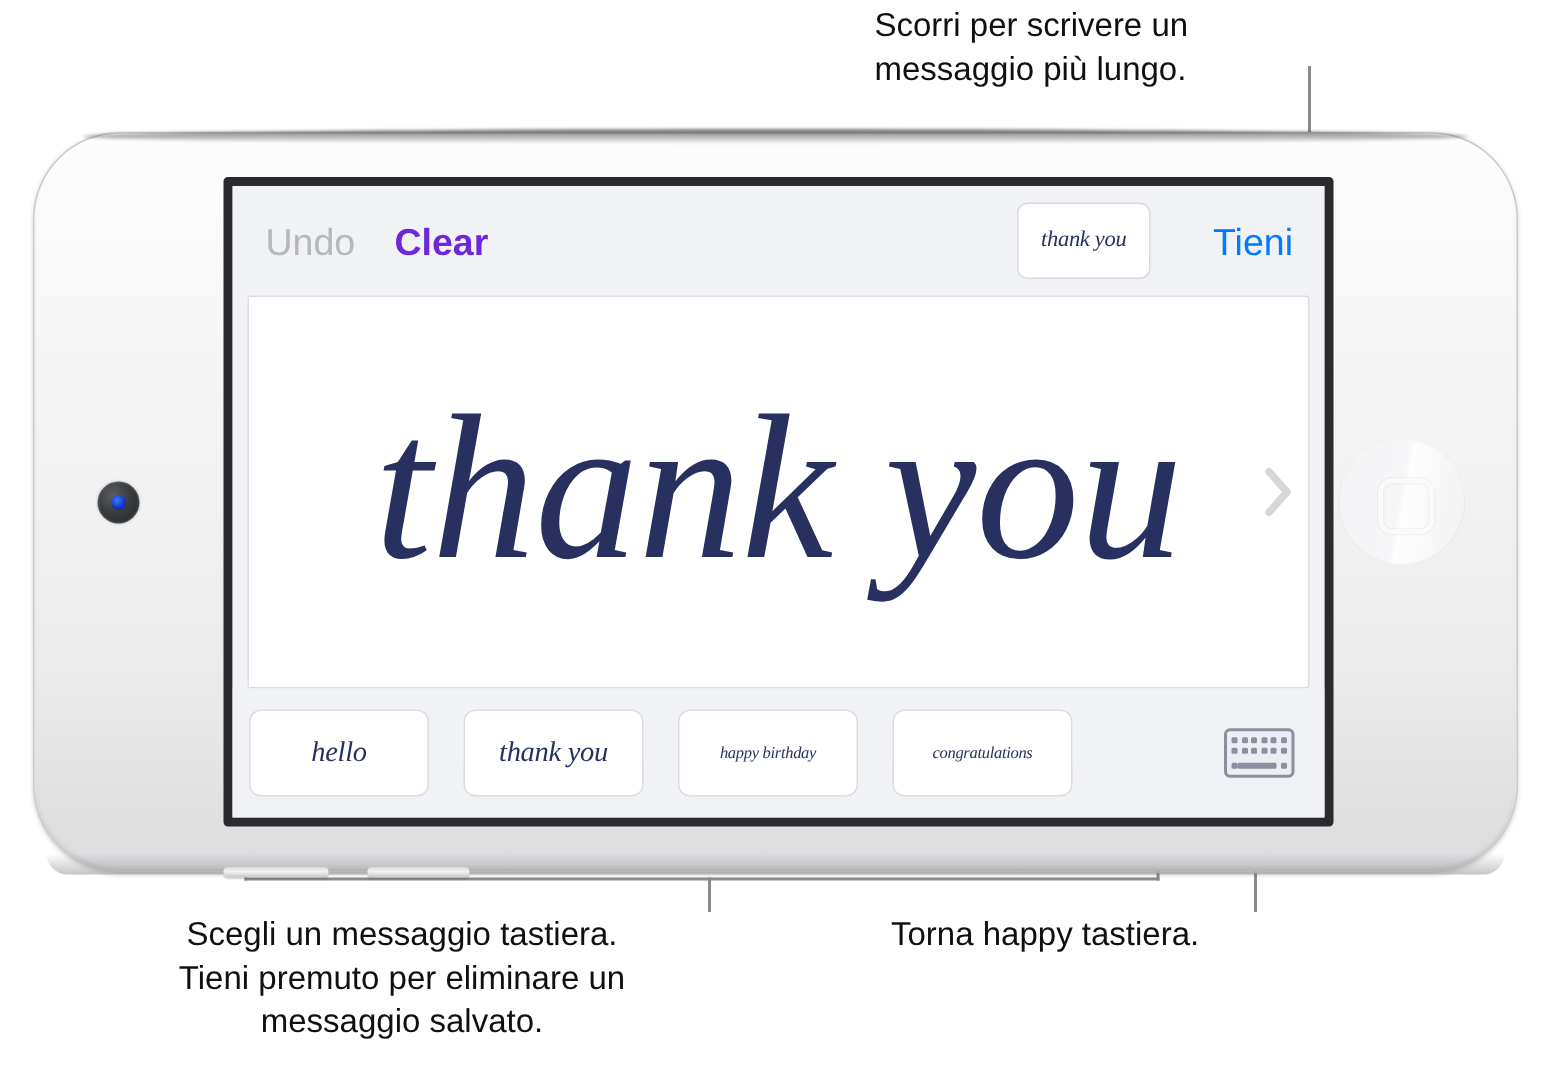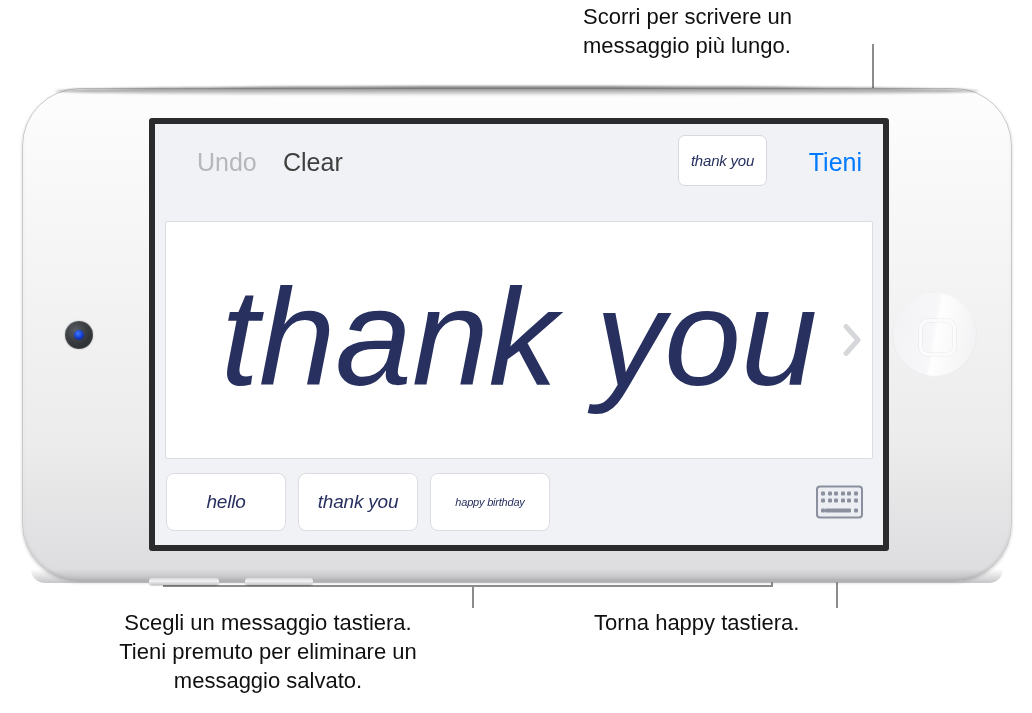--- a/index.html
+++ b/index.html
@@ -171,51 +171,50 @@
   #screen-inner {
     position: absolute;
     inset: 0;
     background: #f1f2f5;
     display: flex;
     flex-direction: column;
   }
 
   
   #toolbar {
-    height: 97px;
+    height: 73px;
     position: relative;
     flex: 0 0 auto;
-    margin-left: 20px;
   }
   .tb-text {
     position: absolute;
     font-size: 25px;
     top: 24px;
   }
   #undo-button  { left: 22px;  color: #b6b7bb; }
-  #clear-button { left: 108px; color: #404040; }
+  #clear-button { left: 108px; color: #6d28d9; font-weight: bold; }
   #done-button  { right: 21px; color: #007aff; }
 
   #current-preview {
     position: absolute;
     right: 116px;
     top: 11px;
     width: 87px;
     height: 49px;
     background: #ffffff;
     border: 1px solid #d8d9dd;
     border-radius: 7px;
     display: flex;
     align-items: center;
     justify-content: center;
     overflow: hidden;
   }
   .hand-ink {
     color: #27305e;
-    font-family: Liberation Sans, sans-serif;
+    font-family: Liberation Serif, serif;
     font-style: italic;
     white-space: nowrap;
     letter-spacing: -0.2px;
   }
   #current-preview .hand-ink { font-size: 15px; }
 
   
   #canvas-area {
     position: relative;
     margin: 0 10px;
@@ -244,21 +243,21 @@
   }
 
   
   #saved-strip {
     height: 86px;
     flex: 0 0 auto;
     position: relative;
     display: flex;
     align-items: center;
     padding-left: 11px;
-    gap: 12px;
+    gap: 23px;
     background: #f1f2f5;
   }
   .saved-tile {
     width: 118px;
     height: 56px;
     background: #ffffff;
     border: 1px solid #dcdde1;
     border-radius: 8px;
     display: flex;
     align-items: center;
@@ -380,20 +379,23 @@
       <div id="saved-strip">
         <div class="saved-tile">
           <span class="hand-ink">hello</span>
         </div>
         <div class="saved-tile">
           <span class="hand-ink">thank you</span>
         </div>
         <div class="saved-tile small">
           <span class="hand-ink">happy birthday</span>
         </div>
+        <div class="saved-tile small">
+          <span class="hand-ink">congratulations</span>
+        </div>
 
         <div id="keyboard-button">
           <div class="kb-frame"></div>
           <div class="kb-row" style="top:6px;">
             <span class="kb-key"></span>
               <span class="kb-key"></span>
               <span class="kb-key"></span>
             <span class="kb-key"></span>
               <span class="kb-key"></span>
               <span class="kb-key"></span>

